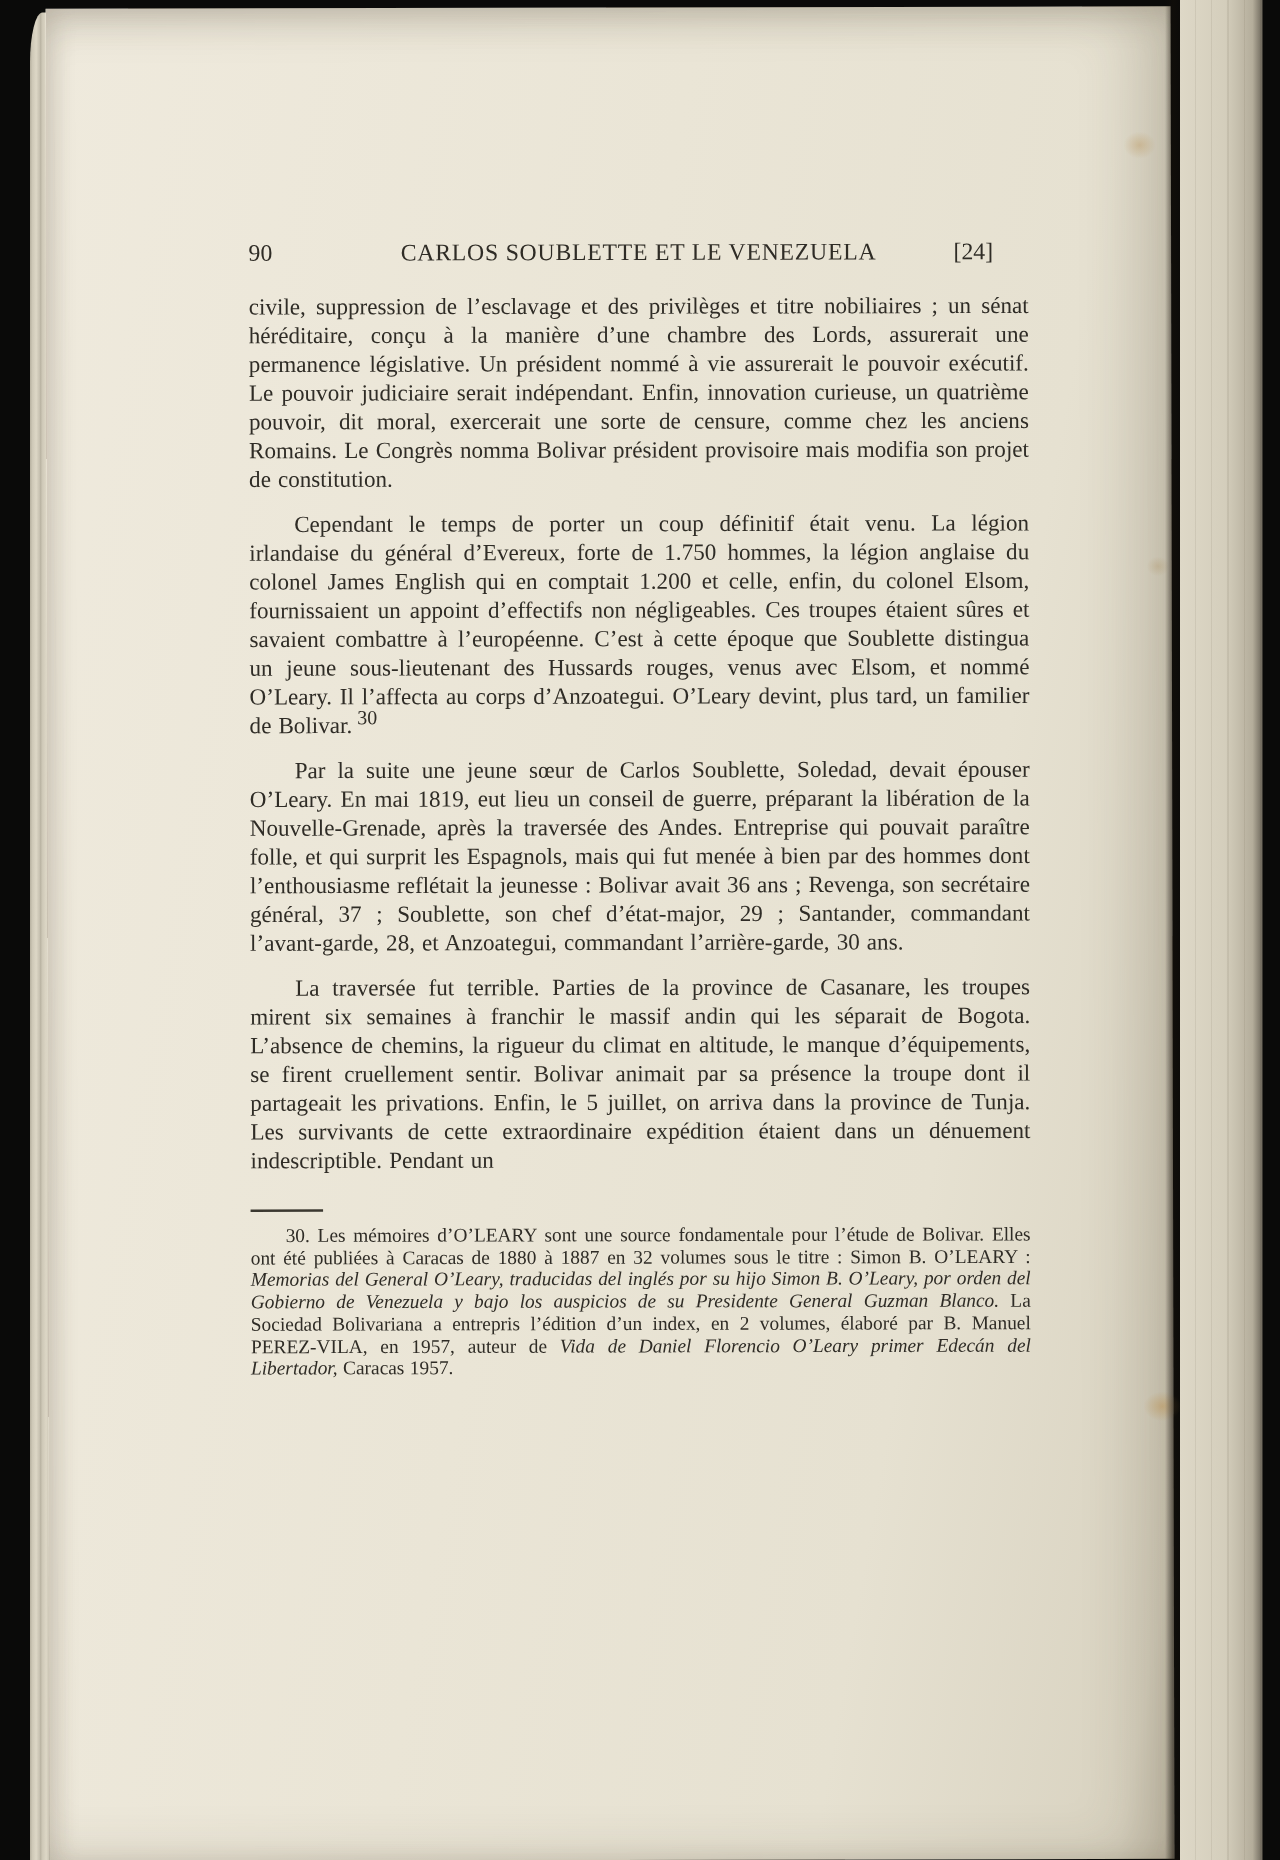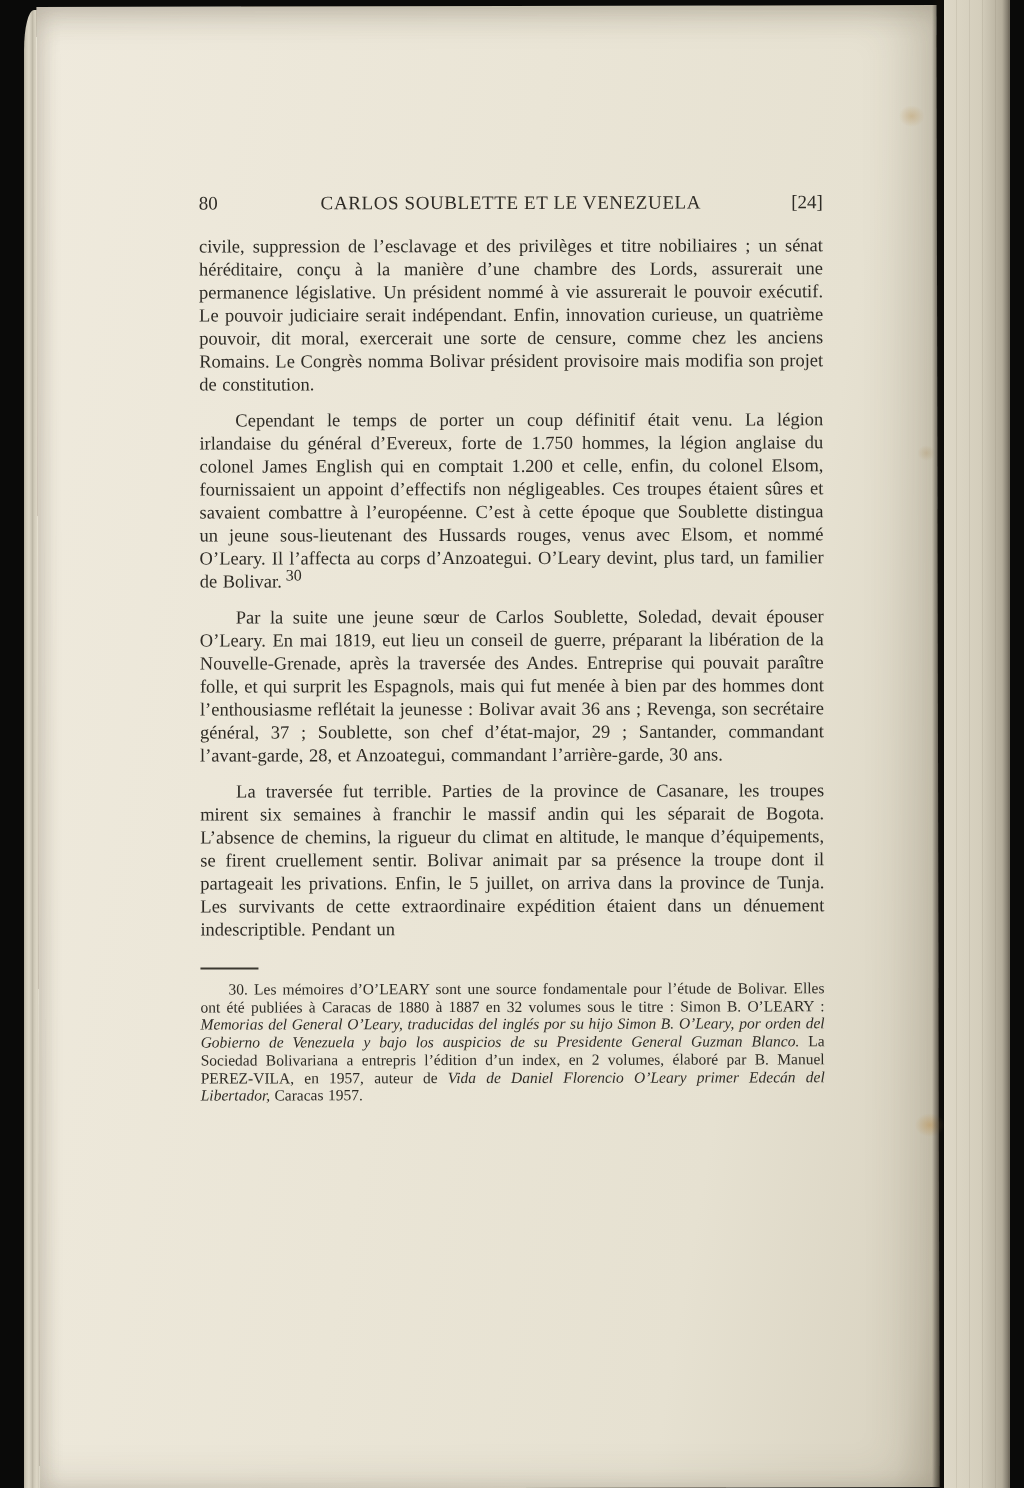--- a/index.html
+++ b/index.html
@@ -64,21 +64,21 @@
   }
 
   .page-header {
     display: flex;
     align-items: baseline;
     font-size: 19px;
     margin-bottom: 21px;
   }
   .page-header .num { width: 60px; }
   .page-header .title { flex: 1; text-align: center; letter-spacing: 0.6px; }
-  .page-header .folio { width: 60px; text-align: right; }
+  .page-header .folio { width: 60px; }
 
   .body-text p {
     margin: 0 0 13px 0;
     font-size: 18.5px;
     line-height: 23px;
     text-align: justify;
     word-spacing: 1px;
   }
   .body-text p.indent { text-indent: 36px; }
   .body-text p:last-of-type { margin-bottom: 0; }
@@ -123,21 +123,21 @@
 
 <div class="book-page">
 
   <div class="stain s1"></div>
   <div class="stain s2"></div>
   <div class="stain s3"></div>
 
   <div class="text-block">
 
     <div class="page-header">
-      <span class="num">80</span>
+      <span class="num">90</span>
       <span class="title">CARLOS SOUBLETTE ET LE VENEZUELA</span>
       <span class="folio">[24]</span>
     </div>
 
     <div class="body-text">
       <p>civile, suppression de l’esclavage et des privilèges et titre nobiliaires ; un sénat héréditaire, conçu à la manière d’une chambre des Lords, assurerait une permanence législative. Un président nommé à vie assurerait le pouvoir exécutif. Le pouvoir judiciaire serait indépendant. Enfin, innovation curieuse, un quatrième pouvoir, dit moral, exercerait une sorte de censure, comme chez les anciens Romains. Le Congrès nomma Bolivar président provisoire mais modifia son projet de constitution.</p>
       <p class="indent"><span>Cependant le temps de porter un coup définitif était venu. La légion irlandaise du général d’Evereux, forte de 1.750 hommes, la légion anglaise du colonel James English qui en comptait 1.200 et celle, enfin, du colonel Elsom, fournissaient un appoint d’effectifs non négligeables. Ces troupes étaient sûres et savaient combattre à l’européenne. C’est à cette époque que Soublette distingua un jeune sous-lieutenant des Hussards rouges, venus avec Elsom, et nommé O’Leary. Il l’affecta au corps d’Anzoategui. O’Leary devint, plus tard, un familier de Bolivar.</span><sup class="fnref">30</sup></p>
       <p class="indent">Par la suite une jeune sœur de Carlos Soublette, Soledad, devait épouser O’Leary. En mai 1819, eut lieu un conseil de guerre, préparant la libération de la Nouvelle-Grenade, après la traversée des Andes. Entreprise qui pouvait paraître folle, et qui surprit les Espagnols, mais qui fut menée à bien par des hommes dont l’enthousiasme reflétait la jeunesse : Bolivar avait 36 ans ; Revenga, son secrétaire général, 37 ; Soublette, son chef d’état-major, 29 ; Santander, commandant l’avant-garde, 28, et Anzoategui, commandant l’arrière-garde, 30 ans.</p>
       <p class="indent">La traversée fut terrible. Parties de la province de Casanare, les troupes mirent six semaines à franchir le massif andin qui les séparait de Bogota. L’absence de chemins, la rigueur du climat en altitude, le manque d’équipements, se firent cruellement sentir. Bolivar animait par sa présence la troupe dont il partageait les privations. Enfin, le 5 juillet, on arriva dans la province de Tunja. Les survivants de cette extraordinaire expédition étaient dans un dénuement indescriptible. Pendant un</p>
     </div>

